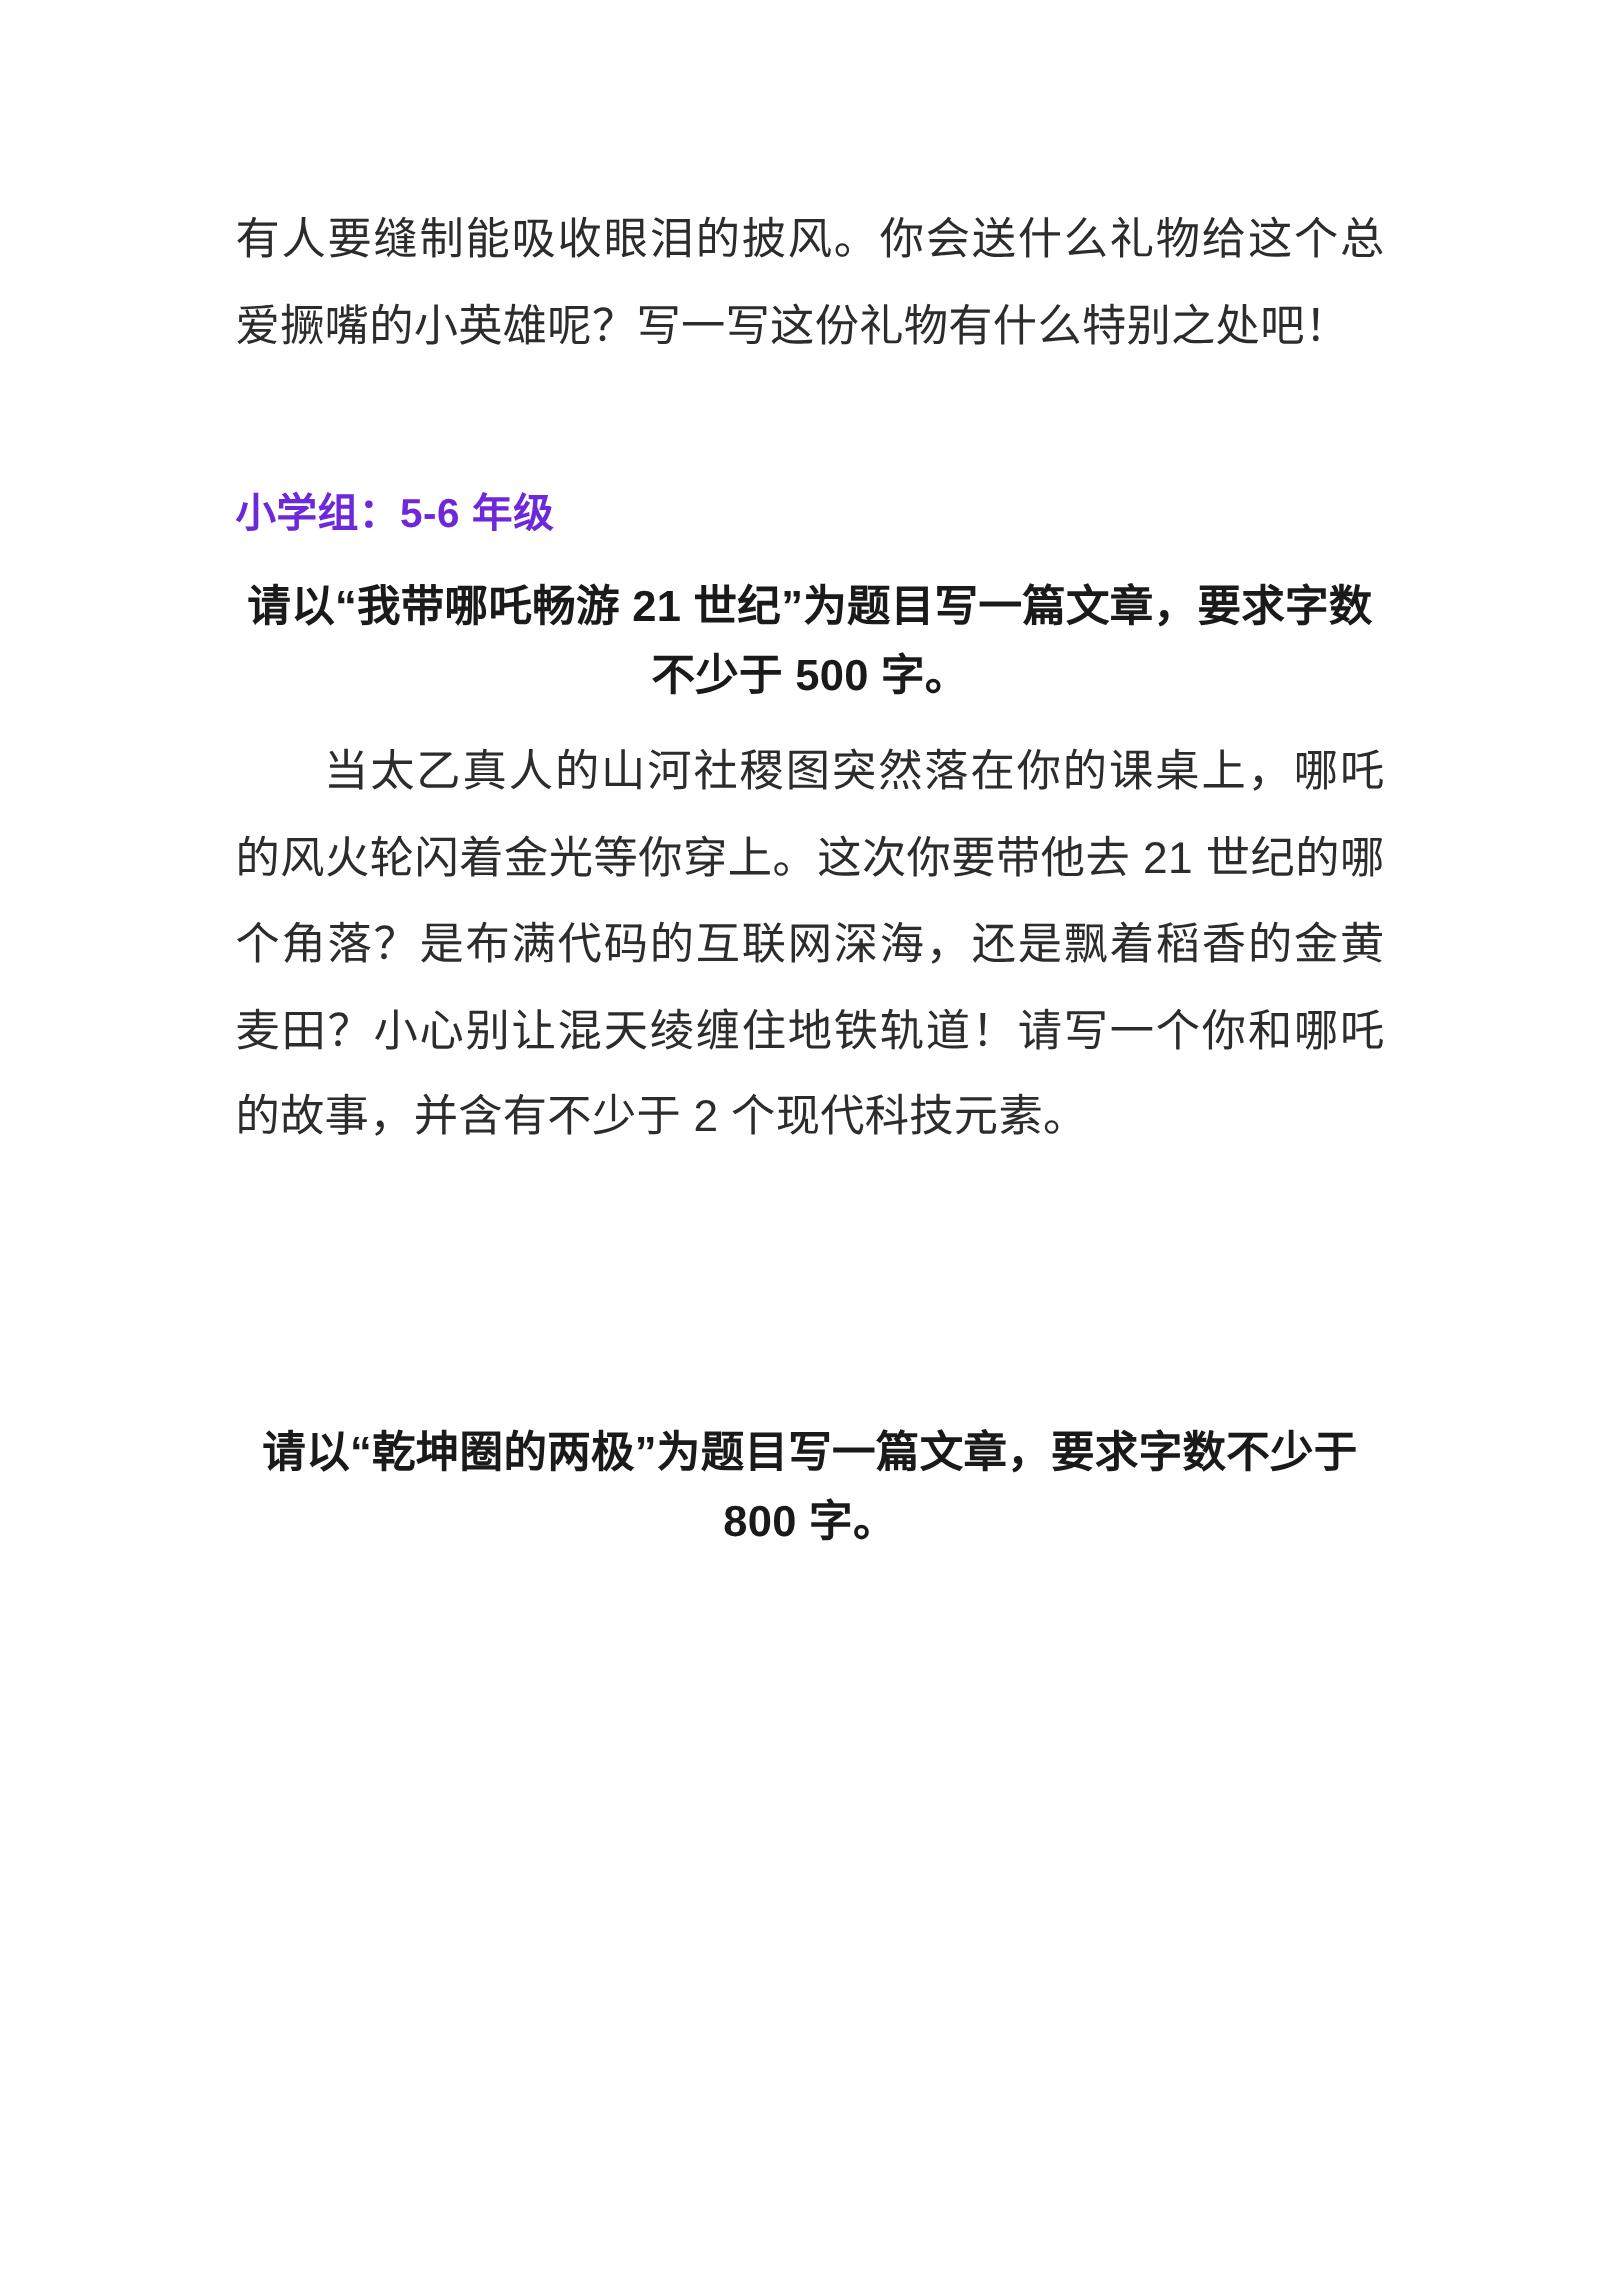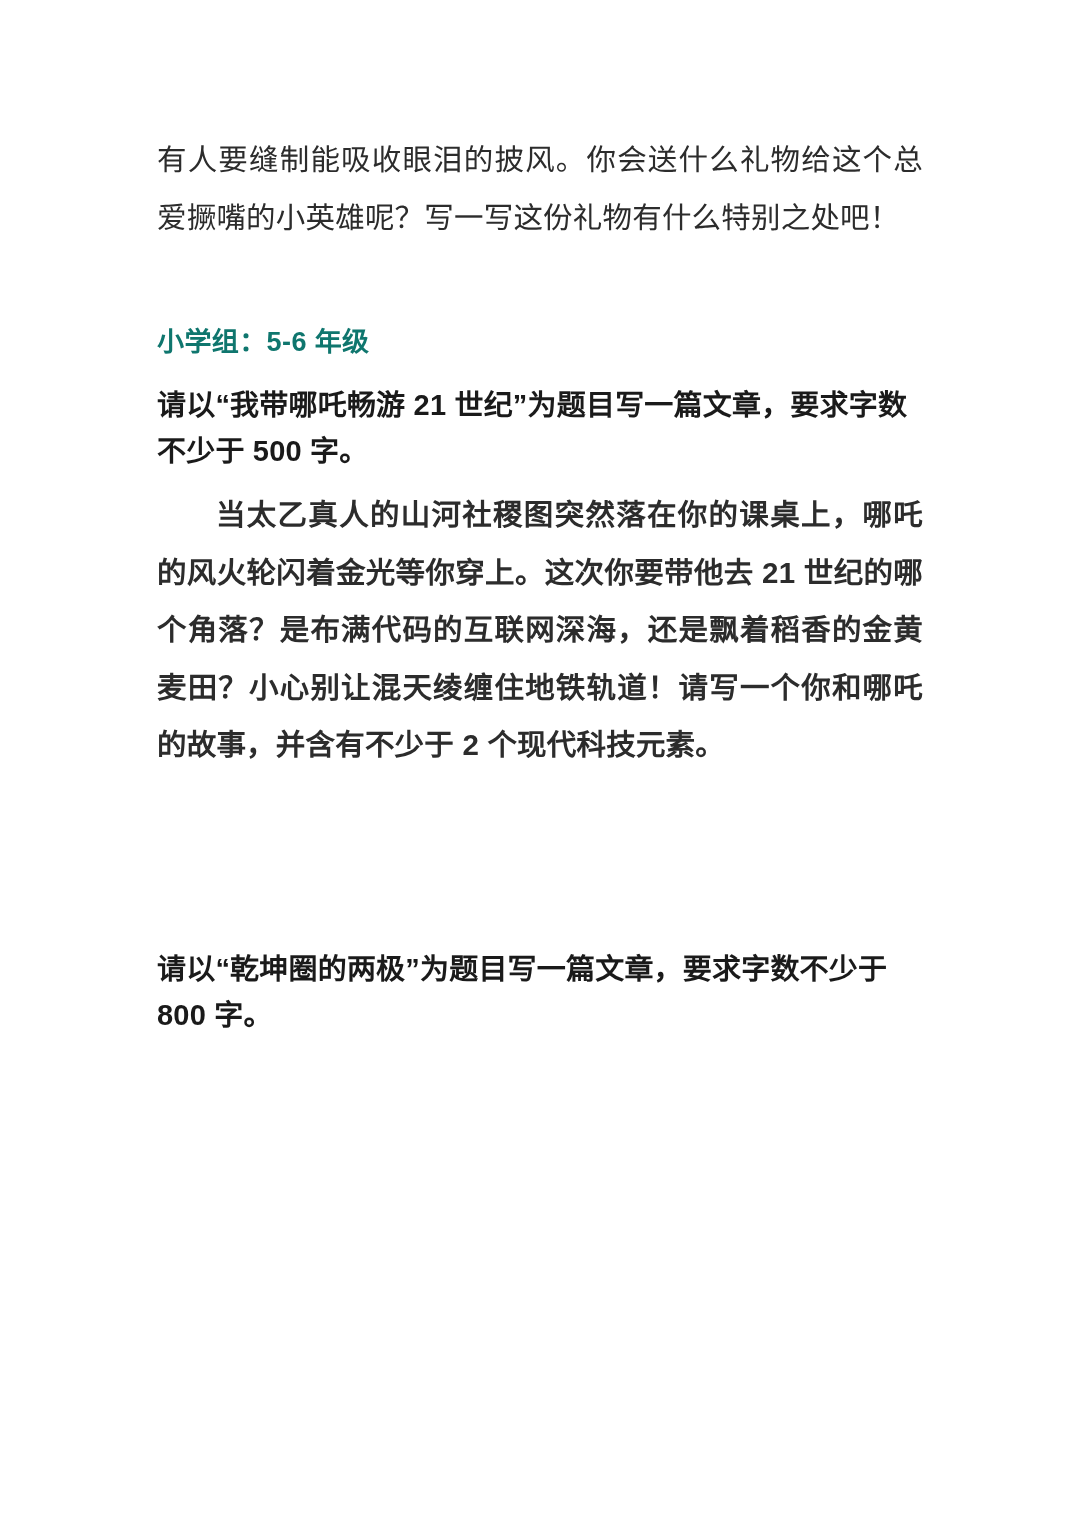--- a/index.html
+++ b/index.html
@@ -39,41 +39,41 @@
     line-height: 57.5px;
     color: #2c2c2c;
     text-align: justify;
     text-justify: inter-ideograph;
     letter-spacing: 0.2px;
     font-weight: 400;
   }
 
   .para-indent {
     text-indent: 2em;
-    font-weight: bold;
   }
 
   
   .group-heading {
     margin: 0;
     font-size: 27px;
     line-height: 40px;
     font-weight: 700;
-    color: #0f766e;
+    color: #6d28d9;
     letter-spacing: 0.4px;
   }
 
   
   .prompt-title {
     margin: 0;
     font-size: 29px;
     line-height: 46px;
     font-weight: 700;
     color: #1a1a1a;
     letter-spacing: 0.2px;
+    text-align: center;
   }
 
   
   .spacer-xl { height: 76px; }
   .spacer-md { height: 20px; }
   .spacer-sm { height: 12px; }
 
   .section { margin: 0; padding: 0; }
 </style>
 </head>

